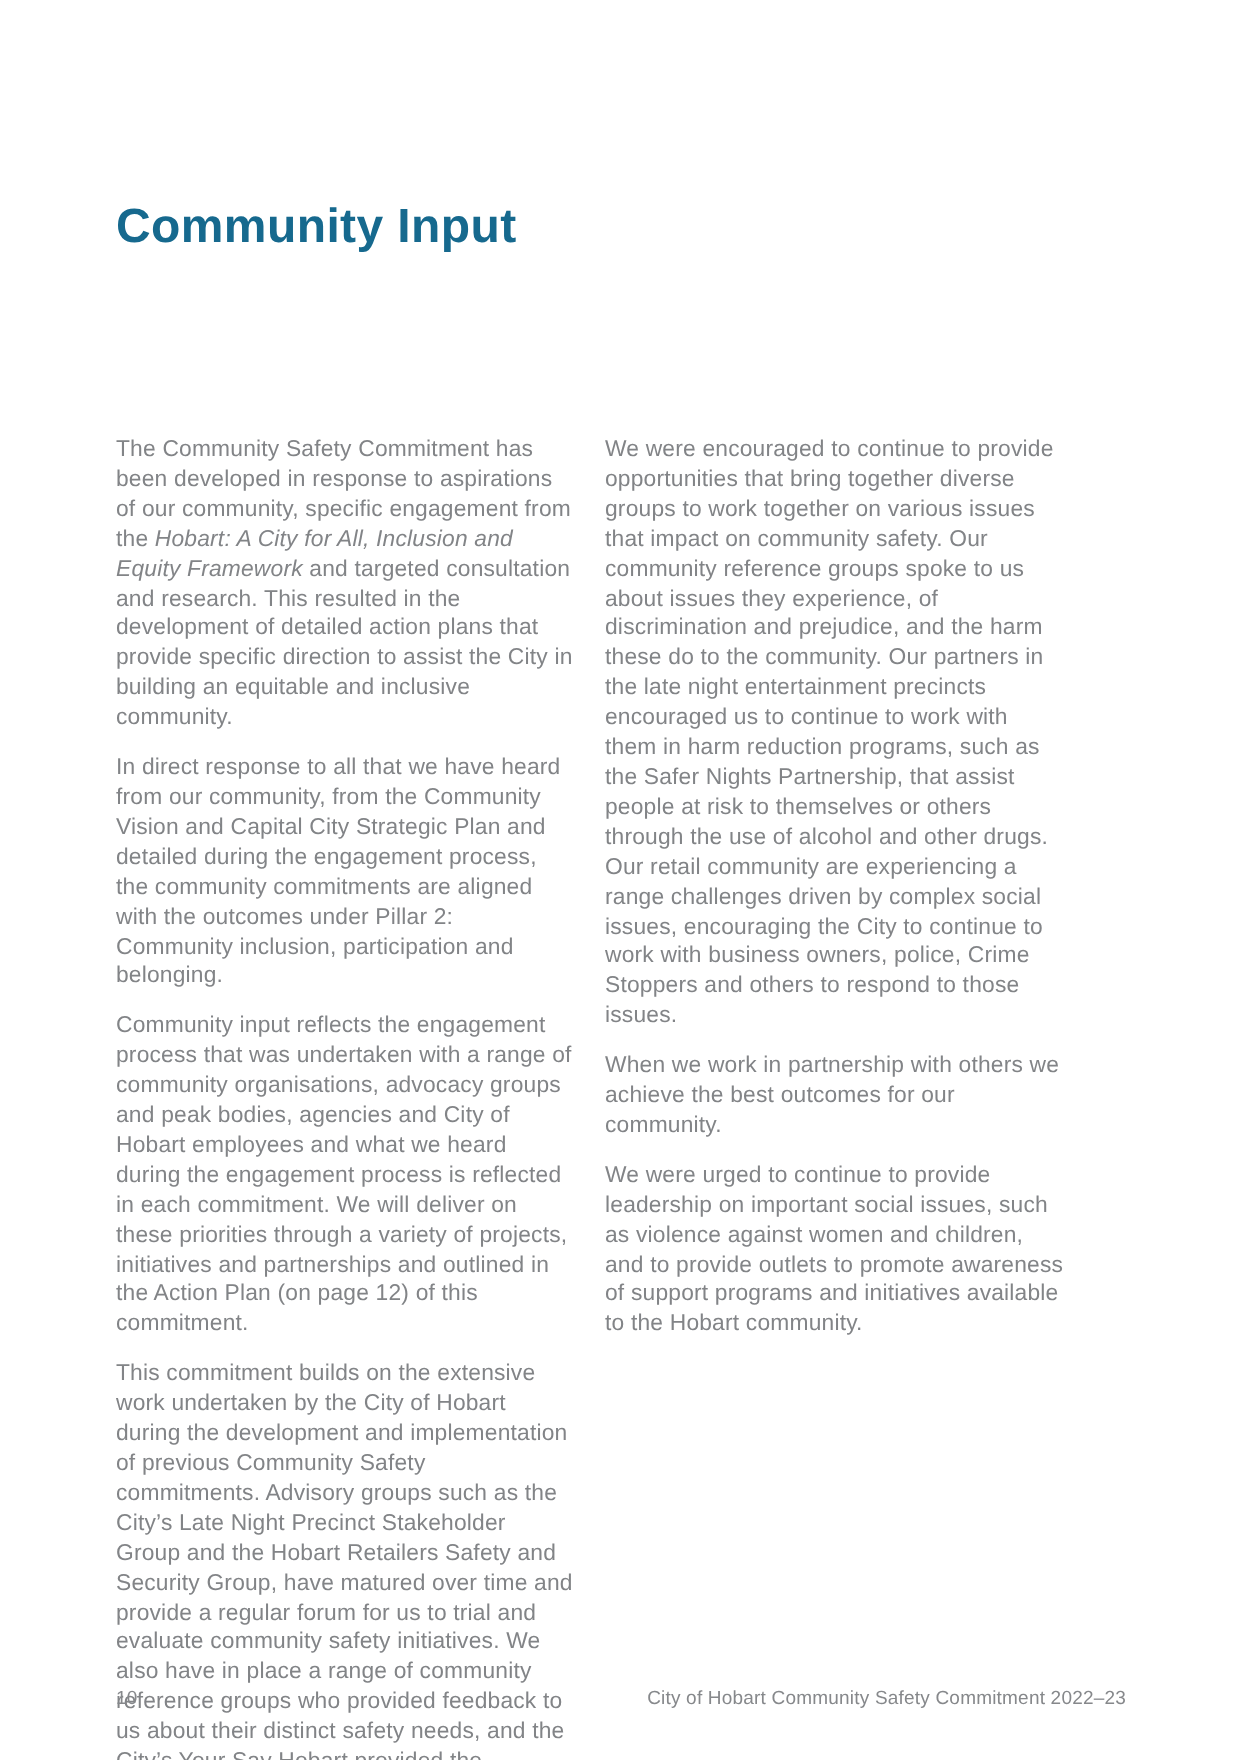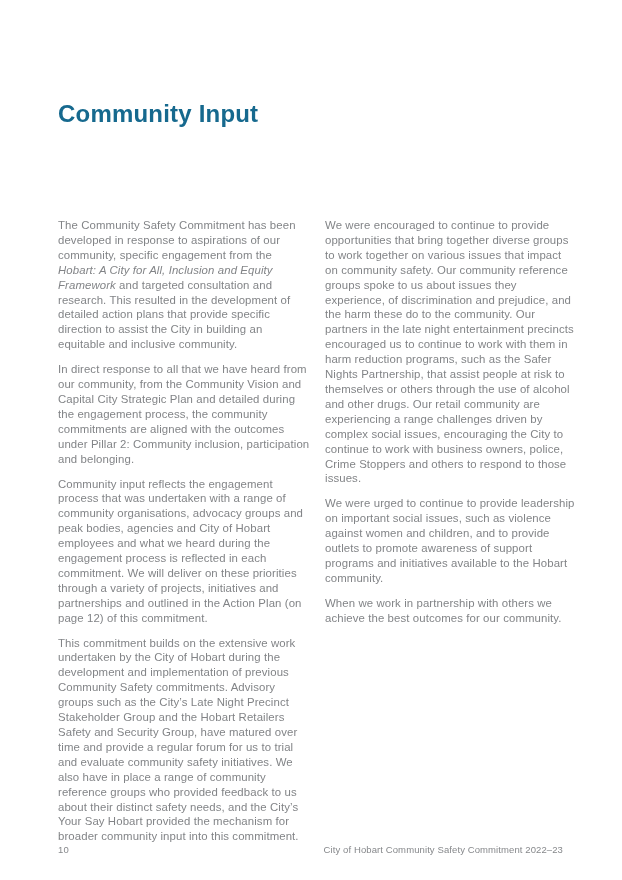--- a/index.html
+++ b/index.html
@@ -6,21 +6,21 @@
     margin: 0;
     padding: 0;
     background: #ffffff;
   }
   .page {
     position: relative;
     width: 622px;
     height: 880px;
     background: #ffffff;
     box-sizing: border-box;
-    padding: 0 45px 0 58px;
+    padding: 0 90px 0 58px;
     overflow: hidden;
     font-family: "Liberation Sans", sans-serif;
   }
   .title {
     margin: 0;
     padding-top: 99px;
     font-size: 24px;
     line-height: 30px;
     font-weight: bold;
     letter-spacing: 0.2px;
@@ -83,23 +83,23 @@
 
       <p>Community input reflects the engagement process that was undertaken with a range of community organisations, advocacy groups and peak bodies, agencies and City of Hobart employees and what we heard during the engagement process is reflected in each commitment. We will deliver on these priorities through a variety of projects, initiatives and partnerships and outlined in the Action Plan (on page 12) of this commitment.</p>
 
       <p>This commitment builds on the extensive work undertaken by the City of Hobart during the development and implementation of previous Community Safety commitments.  Advisory groups such as the City’s Late Night Precinct Stakeholder Group and the Hobart Retailers Safety and Security Group, have matured over time and provide a regular forum for us to trial and evaluate community safety initiatives. We also have in place a range of community reference groups who provided feedback to us about their distinct safety needs, and the City’s Your Say Hobart provided the mechanism for broader community input into this commitment.</p>
     </div>
 
     <div class="col">
 
       <p>We were encouraged to continue to provide opportunities that bring together diverse groups to work together on various issues that impact on community safety.  Our community reference groups spoke to us about issues they experience, of discrimination and prejudice, and the harm these do to the community. Our partners in the late night entertainment precincts encouraged us to continue to work with them in harm reduction programs, such as the Safer Nights Partnership, that assist people at risk to themselves or others through the use of alcohol and other drugs. Our retail community are experiencing a range challenges driven by complex social issues, encouraging the City to continue to work with business owners, police, Crime Stoppers and others to respond to those issues.</p>
 
+      <p>When we work in partnership with others we achieve the best outcomes for our community.</p>
+
       <p>We were urged to continue to provide leadership on important social issues, such as violence against women and children, and to provide outlets to promote awareness of support programs and initiatives available to the Hobart community.</p>
-
-      <p>When we work in partnership with others we achieve the best outcomes for our community.</p>
     </div>
 
   </div>
 
   <div class="footer">
     <span>10</span>
     <span>City of Hobart Community Safety Commitment 2022–23</span>
   </div>
 
 </div>

